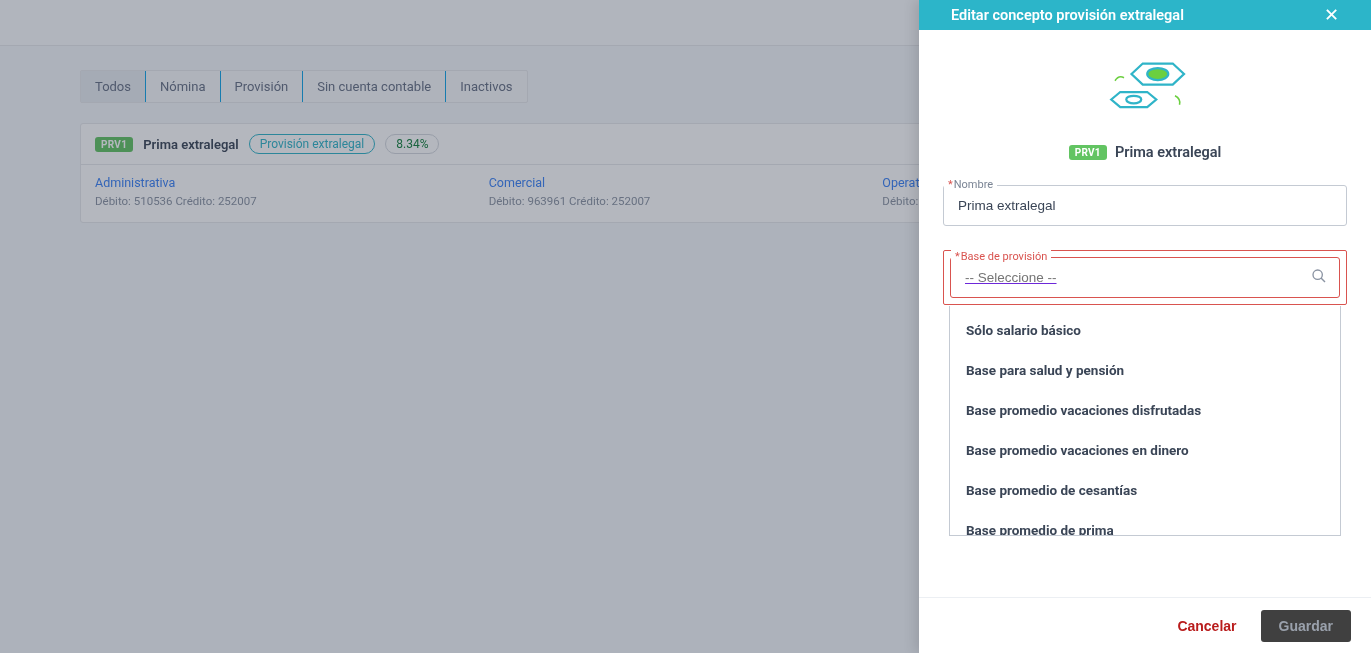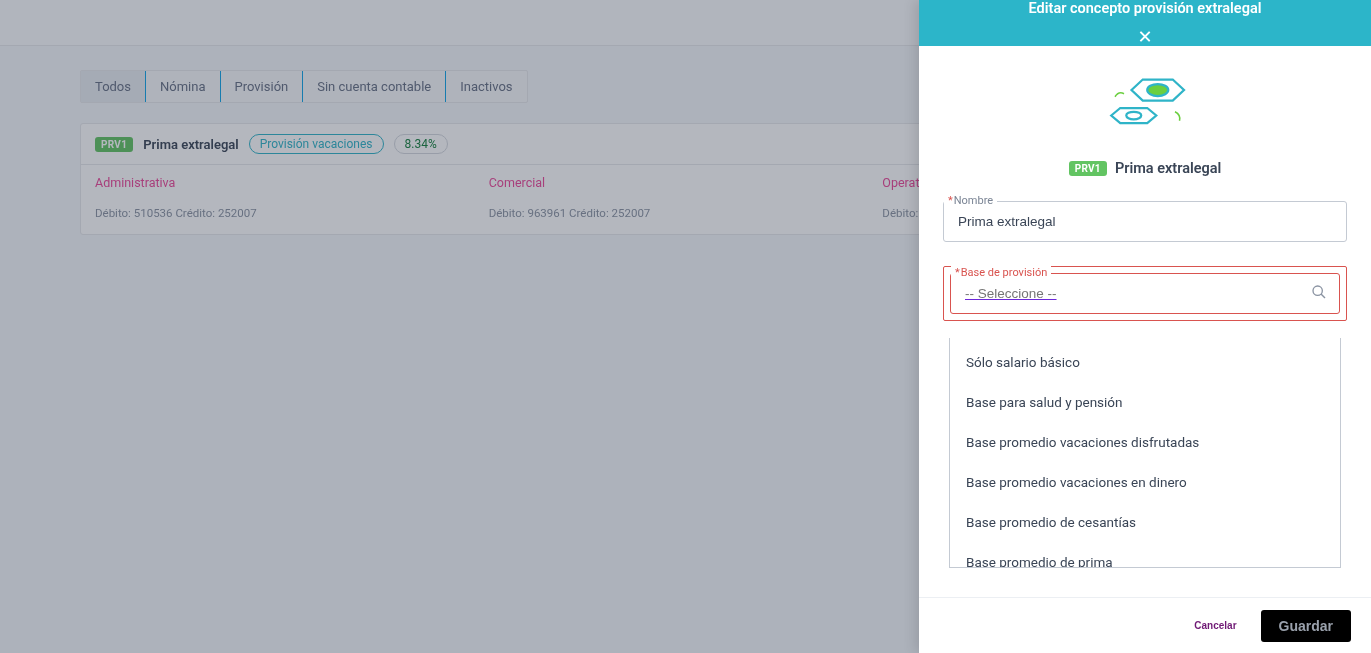--- a/index.html
+++ b/index.html
@@ -19,29 +19,29 @@
   .tab.active { background: #e9edf2; }
 
   .concept-card { margin-top: 20px; border: 1px solid #e6e8eb; background: #fff; border-radius: 3px;}
   .concept-head { display: flex; align-items: center; gap: 10px; padding: 10px 14px; border-bottom: 1px solid #e6e8eb;}
   .tag-prv { background: #62c462; color: #fff; font-size: 10px; font-weight: 700; padding: 2px 6px; border-radius: 3px; letter-spacing: .3px;}
   .concept-name { font-size: 13px; font-weight: 600; color: #3a4556;}
   .chip { border: 1px solid #2fb4c8; color: #2fb4c8; font-size: 12px; padding: 2px 10px; border-radius: 12px;}
   .pct { border: 1px solid #d4d8de; color: #15803d; font-size: 12px; padding: 2px 10px; border-radius: 12px;}
   .concept-body { display: flex; padding: 10px 14px 14px 14px; }
   .col { flex: 1; }
-  .col-title { font-size: 12.5px; color: #ec4899; margin-bottom: 16px;}
+  .col-title { font-size: 12.5px; color: #3b82f6; margin-bottom: 4px;}
   .col-sub { font-size: 11.5px; color: #8a93a2;}
 
   
   .dim { position: absolute; inset: 0; background: rgba(40,50,70,0.35); }
 
   
   .drawer { position: absolute; top: 0; right: 0; bottom: 0; width: 452px; background: #fff; display: flex; flex-direction: column; box-shadow: -4px 0 12px rgba(0,0,0,0.12);}
-  .drawer-head { background: #2cb5c9; color: #fff; height: 46px; display: flex; align-items: center; justify-content: space-between; padding: 0 32px; flex-direction: column; }
+  .drawer-head { background: #2cb5c9; color: #fff; height: 30px; display: flex; align-items: center; justify-content: space-between; padding: 0 32px; }
   .drawer-head-title { font-size: 14.5px; font-weight: 600; }
   .drawer-close { font-size: 18px; cursor: pointer; line-height: 1; }
 
   .drawer-body { flex: 1; padding: 24px 24px 0 24px; overflow: hidden; position: relative;}
   .illus { display: flex; justify-content: center; margin-bottom: 14px;}
   .illus svg { width: 90px; height: 76px; }
   .title-row { display: flex; align-items: center; justify-content: center; gap: 8px; margin-bottom: 24px;}
   .title-row .name { font-size: 14.5px; font-weight: 600; color: #3a4556;}
 
   .field-wrap { position: relative; border: 1px solid #c4cad3; border-radius: 3px; margin-bottom: 24px; }
@@ -51,27 +51,27 @@
   .error .float-label { color: #d9534f; }
   .field-input { width: 100%; border: none; outline: none; padding: 12px 14px; font-size: 13.5px; color: #3a4556; background: transparent;}
   .select-row { display:flex; align-items:center; }
   .select-row .field-input { flex:1; color:#6d28d9;text-decoration:underline;}
   .search-ic { padding: 0 12px; color:#8a93a2; }
 
   
   .error-block{ border:1px solid #d9534f; padding:6px; border-radius:2px;}
   .error-block .field-wrap.error{ outline:none; border:1px solid #d9534f; margin-bottom:0;}
 
-  .dropdown { position: absolute; left: 30px; right: 30px; top: 292px; background: #fff; border: 1px solid #c4cad3; border-top: none; max-height: 230px; overflow-y: scroll;}
+  .dropdown { position: absolute; left: 30px; right: 30px; top: 276px; background: #fff; border: 1px solid #c4cad3; border-top: none; max-height: 230px; overflow-y: scroll; font-weight: bold;}
   .dropdown-inner{padding:4px 0;}
   .option { padding: 12px 16px; font-size: 13.5px; color: #3a4556; cursor: pointer; }
 
   .drawer-foot { height: 56px; display: flex; align-items: center; justify-content: flex-end; gap: 10px; padding: 0 20px; border-top: 1px solid #eceff3;}
-  .btn-link { color: #701a75; font-size: 10px; font-weight: 600; background: none; border: none; cursor: pointer; padding: 8px 14px;}
-  .btn-primary { background: #000000; color: #9aa1ac; font-size: 14px; font-weight: 600; border: none; padding: 8px 18px; border-radius: 3px; cursor: not-allowed;}
+  .btn-link { color: #b91c1c; font-size: 14px; font-weight: 600; background: none; border: none; cursor: pointer; padding: 8px 14px;}
+  .btn-primary { background: #404040; color: #9aa1ac; font-size: 14px; font-weight: 600; border: none; padding: 8px 18px; border-radius: 3px; cursor: not-allowed;}
 </style>
 </head>
 <body>
 
 <div class="page">
   <div class="page-header">
     <div class="page-title">Conceptos de nómina</div>
     <button class="concepto-btn">Concepto</button>
   </div>
 
@@ -81,21 +81,21 @@
       <div class="tab">Nómina</div>
       <div class="tab">Provisión</div>
       <div class="tab">Sin cuenta contable</div>
       <div class="tab">Inactivos</div>
     </div>
 
     <div class="concept-card">
       <div class="concept-head">
         <span class="tag-prv">PRV1</span>
         <span class="concept-name">Prima extralegal</span>
-        <span class="chip">Provisión vacaciones</span>
+        <span class="chip">Provisión extralegal</span>
         <span class="pct">8.34%</span>
       </div>
       <div class="concept-body">
         <div class="col">
           <div class="col-title">Administrativa</div>
           <div class="col-sub">Débito: 510536  Crédito: 252007</div>
         </div>
         <div class="col">
           <div class="col-title">Comercial</div>
           <div class="col-sub">Débito: 963961  Crédito: 252007</div>

